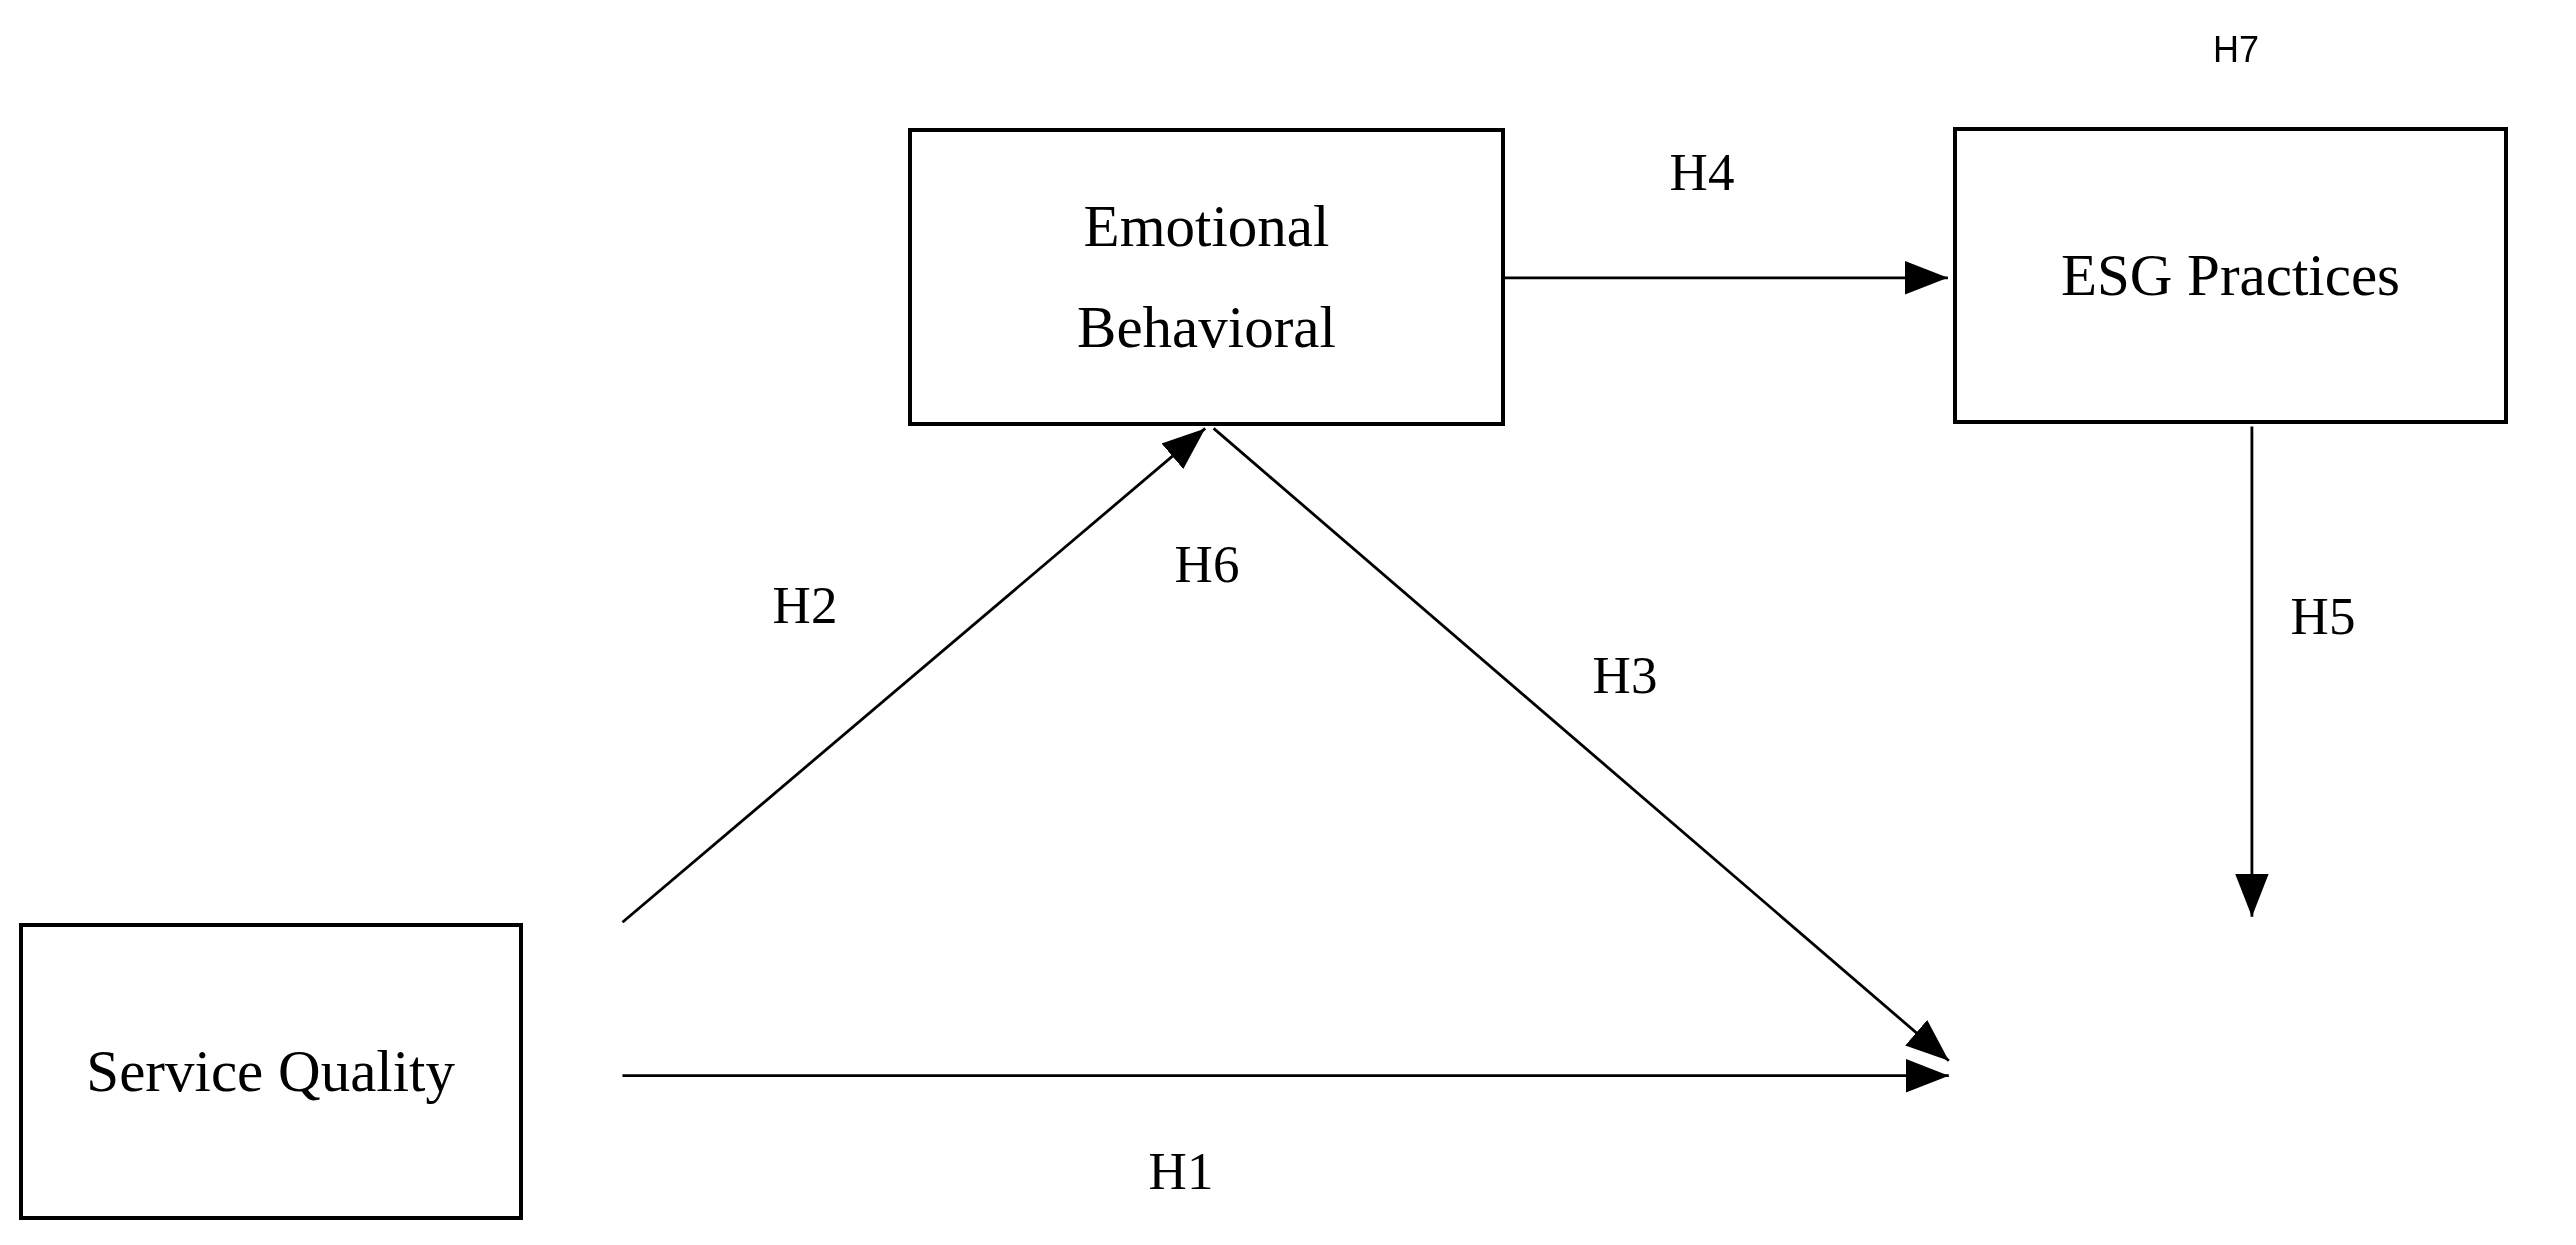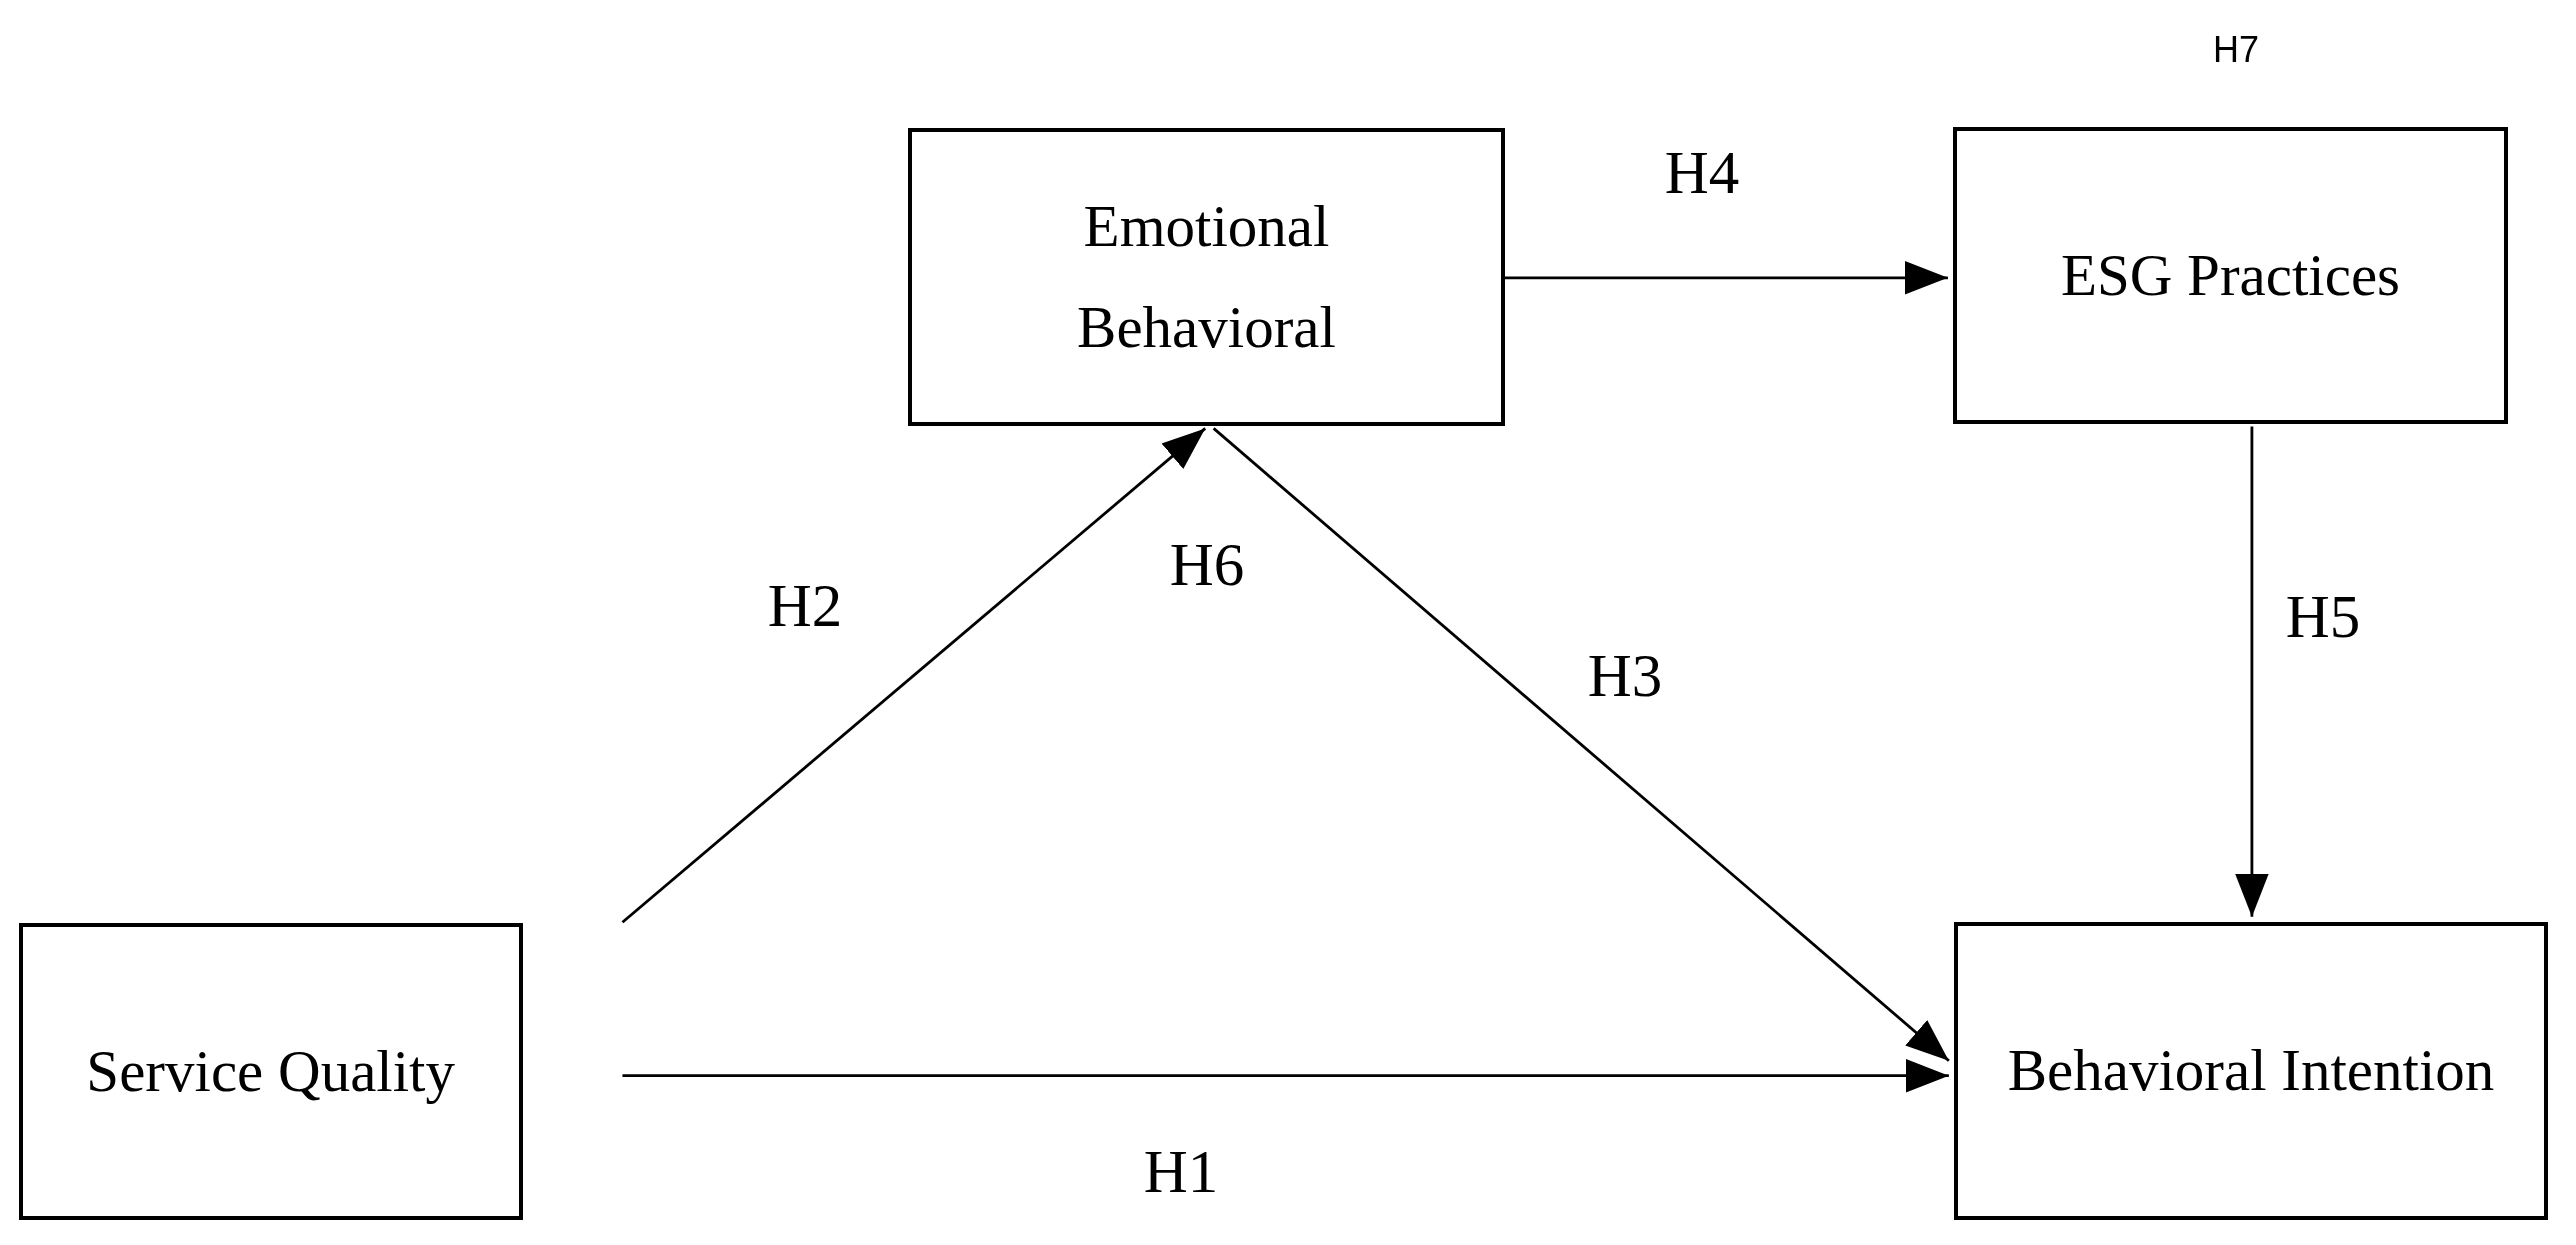--- a/index.html
+++ b/index.html
@@ -31,21 +31,21 @@
     font-size: 59px;
     line-height: 1.32;
   }
   .node-ee  { left: 908px;  top: 128px; width: 597px; height: 298px; gap: 23px; }
   .node-esg { left: 1953px; top: 127px; width: 555px; height: 297px; }
   .node-sq  { left: 18.7px;   top: 923px; width: 504px; height: 297px; }
   .node-bi  { left: 1954px; top: 922px; width: 594px; height: 298px; }
   .hlabel {
     position: absolute;
     transform: translate(-50%, -50%);
-    font-size: 61px;
+    font-size: 53px;
     line-height: 1;
     white-space: nowrap;
   }
   .hlabel-h2 { left: 805px;  top: 605px; }
   .hlabel-h6 { left: 1207px; top: 564px; }
   .hlabel-h3 { left: 1625px; top: 675px; }
   .hlabel-h4 { left: 1702px; top: 172px; }
   .hlabel-h5 { left: 2323px; top: 616px; }
   .hlabel-h1 { left: 1181px; top: 1171px; }
   .hlabel-h7 {
@@ -78,23 +78,20 @@
   </div>
 
   <div class="node node-esg">
     <span>ESG Practices</span>
   </div>
 
   <div class="node node-sq">
     <span>Service Quality</span>
   </div>
 
-  <div class="node node-bi">
-    <span>Behavioral Intention</span>
-  </div>
 
   <div class="hlabel hlabel-h1">H1</div>
   <div class="hlabel hlabel-h2">H2</div>
   <div class="hlabel hlabel-h3">H3</div>
   <div class="hlabel hlabel-h4">H4</div>
   <div class="hlabel hlabel-h5">H5</div>
   <div class="hlabel hlabel-h6">H6</div>
   <div class="hlabel hlabel-h7">H7</div>
 
 </div>

